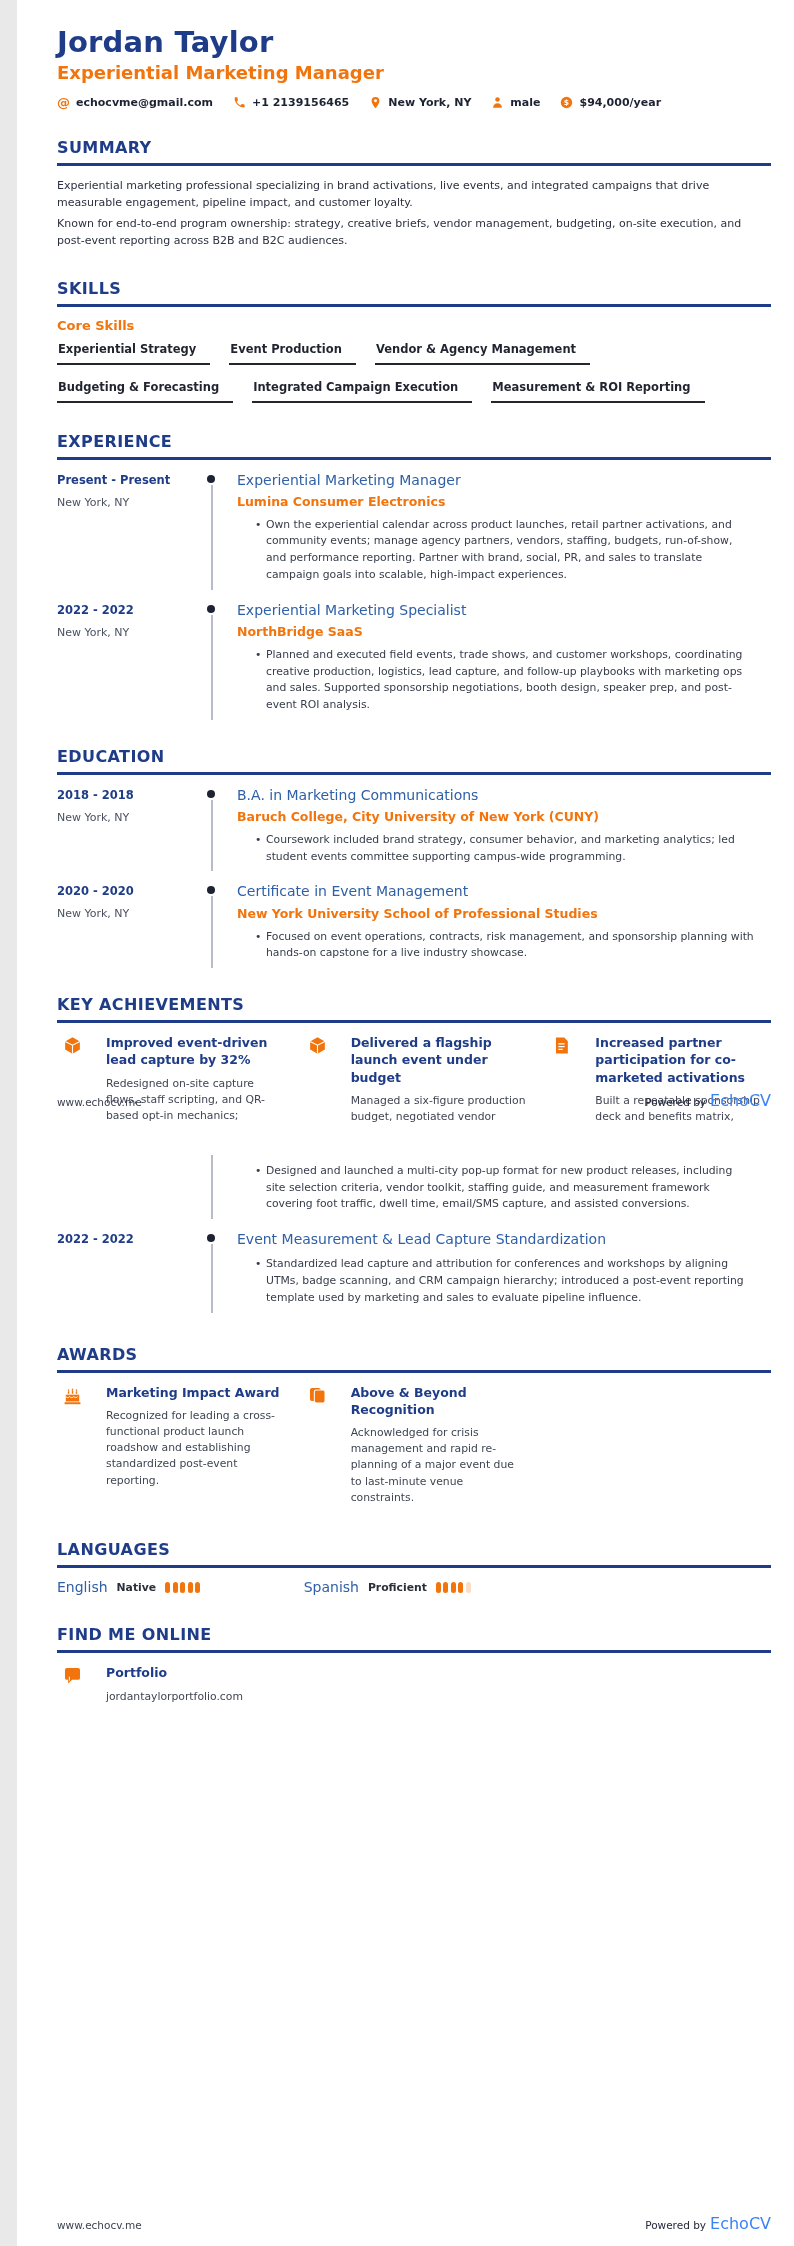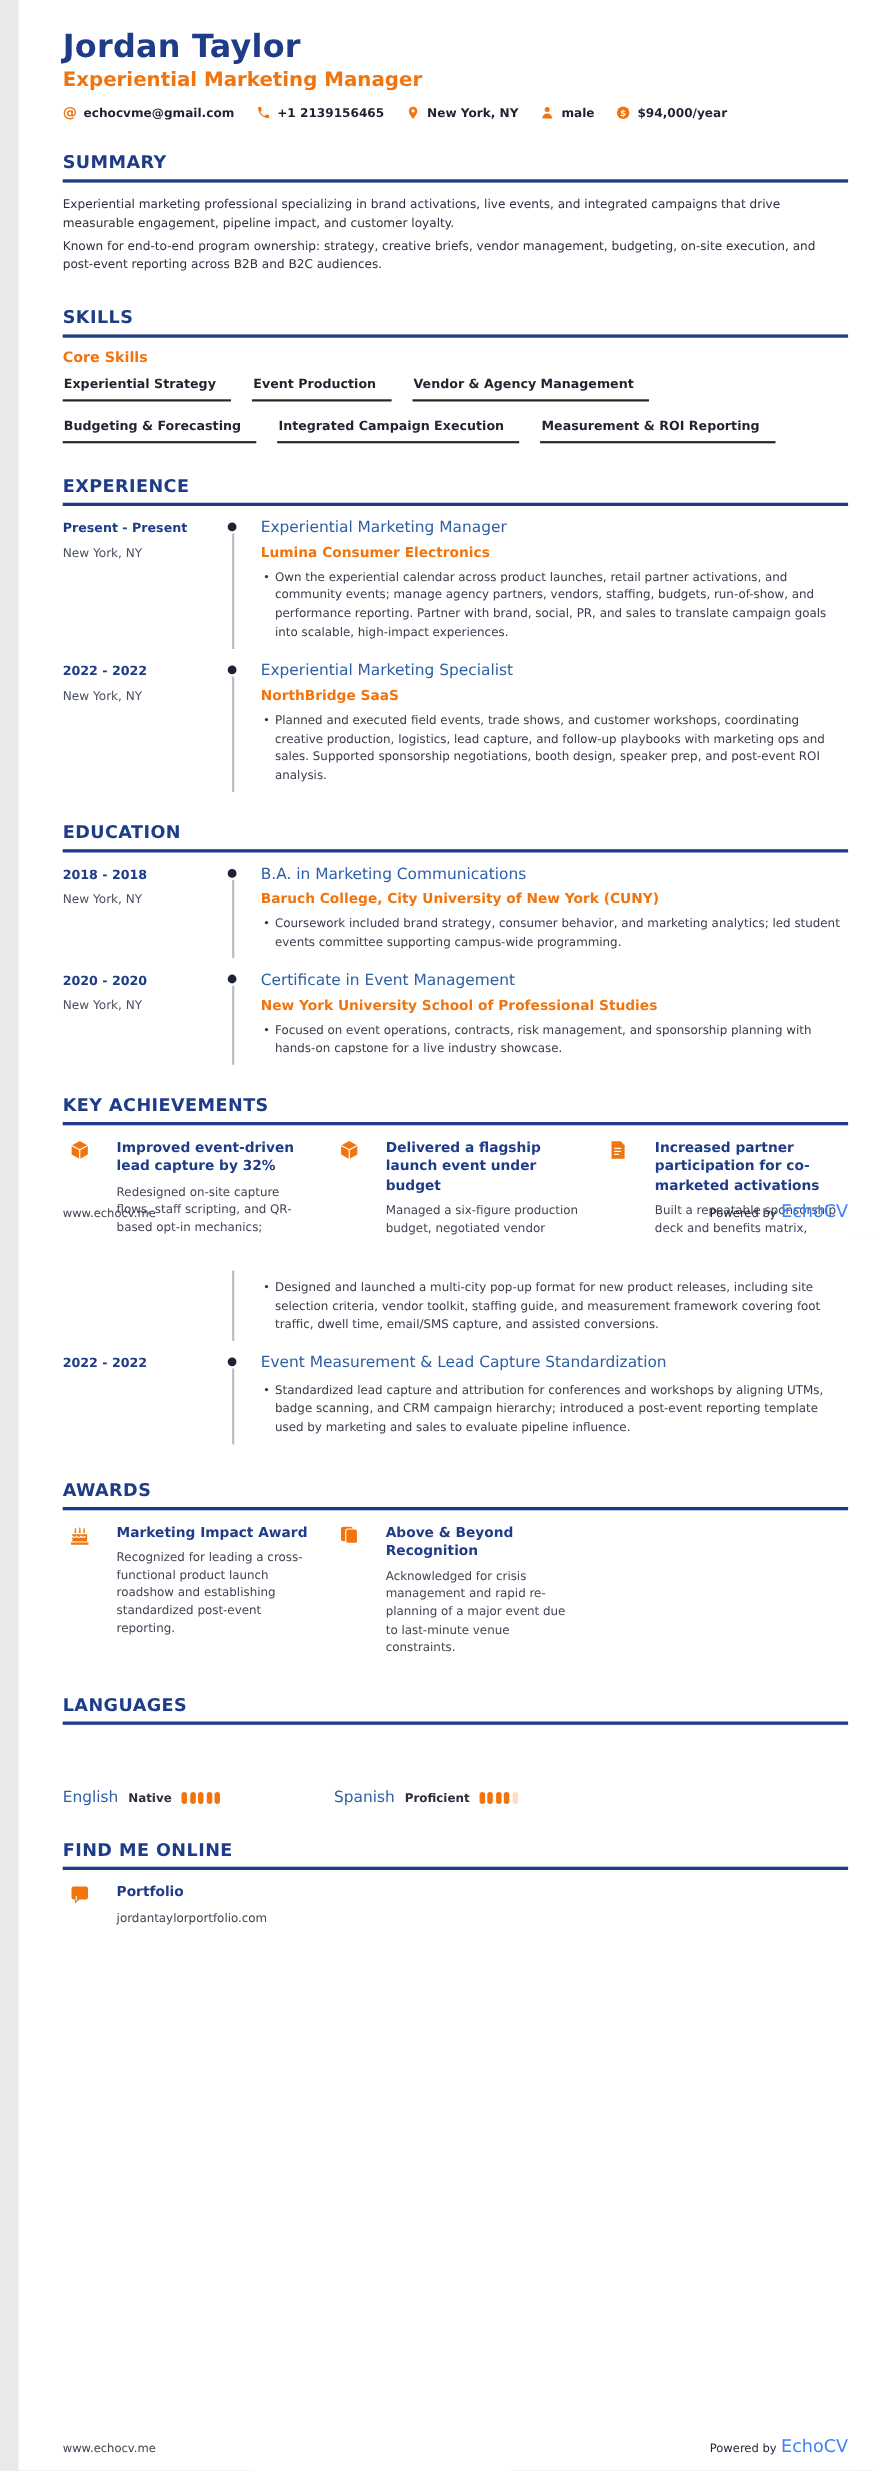--- a/index.html
+++ b/index.html
@@ -31,34 +31,34 @@
   .entry:last-child { margin-bottom:4px; }
   .e-dates { font-size:11.5px; font-weight:700; color:#1e3c87; padding-top:2px; }
   .e-loc { font-size:11px; color:#4a5160; margin-top:9px; }
   .e-line { position:relative; }
   .e-line::before { content:""; position:absolute; left:50%; top:14px; bottom:-2px; width:1.5px; background:#b7bcc6; }
   .e-line::after { content:""; position:absolute; left:50%; top:4px; width:8px; height:8px; margin-left:-4.5px; border-radius:50%; background:#1d2333; }
   .e-line.no-dot::before { top:-8px; }
   .e-line.no-dot::after { display:none; }
   .e-title { font-size:14px; color:#2e5fa7; line-height:1.3; }
   .e-company { font-size:12.5px; font-weight:700; color:#f2740d; margin-top:5px; }
-  .bullets { list-style:none; margin:8px 0 0; padding:0; }
+  .bullets { list-style:none; margin:8px 16px 0; padding:0; }
   .bullets li { position:relative; padding-left:13px; font-size:10.8px; line-height:1.55; color:#363c4a; margin-bottom:4px; }
   .bullets li::before { content:"•"; position:absolute; left:2px; top:0; color:#363c4a; }
 
   
   .three-col { display:grid; grid-template-columns:repeat(3,1fr); column-gap:26px; padding-left:6px; }
   .card { display:flex; gap:24px; }
   .card .icn { width:19px; height:19px; margin-top:2px; }
   .card-title { font-size:12.5px; font-weight:700; color:#1e3c87; line-height:1.38; }
   .card-text { font-size:10.8px; line-height:1.5; color:#3f4553; margin-top:7px; }
   .card-link { font-size:10.8px; line-height:1.5; color:#3f4553; margin-top:8px; word-break:break-word; }
 
   
-  .lang-item { display:flex; align-items:center; gap:9px;margin-top:47px; }
+  .lang-item { display:flex; align-items:center; gap:9px; }
   .lang-name { font-size:14px; color:#2e5fa7; }
   .lang-level { font-size:10.8px; font-weight:700; color:#2a2f3a; }
   .dots { display:flex; gap:2.5px; align-items:center; }
   .dot { width:5px; height:11px; border-radius:2.5px; display:inline-block; }
   .dot-filled { background:#f2740d; }
   .dot-empty { background:#f9ddc6; }
 
   
   .page-footer { position:absolute; left:40px; right:40px; bottom:13px; display:flex; justify-content:space-between; align-items:baseline; }
   .footer-site { font-size:10.5px; color:#3c4250; }

